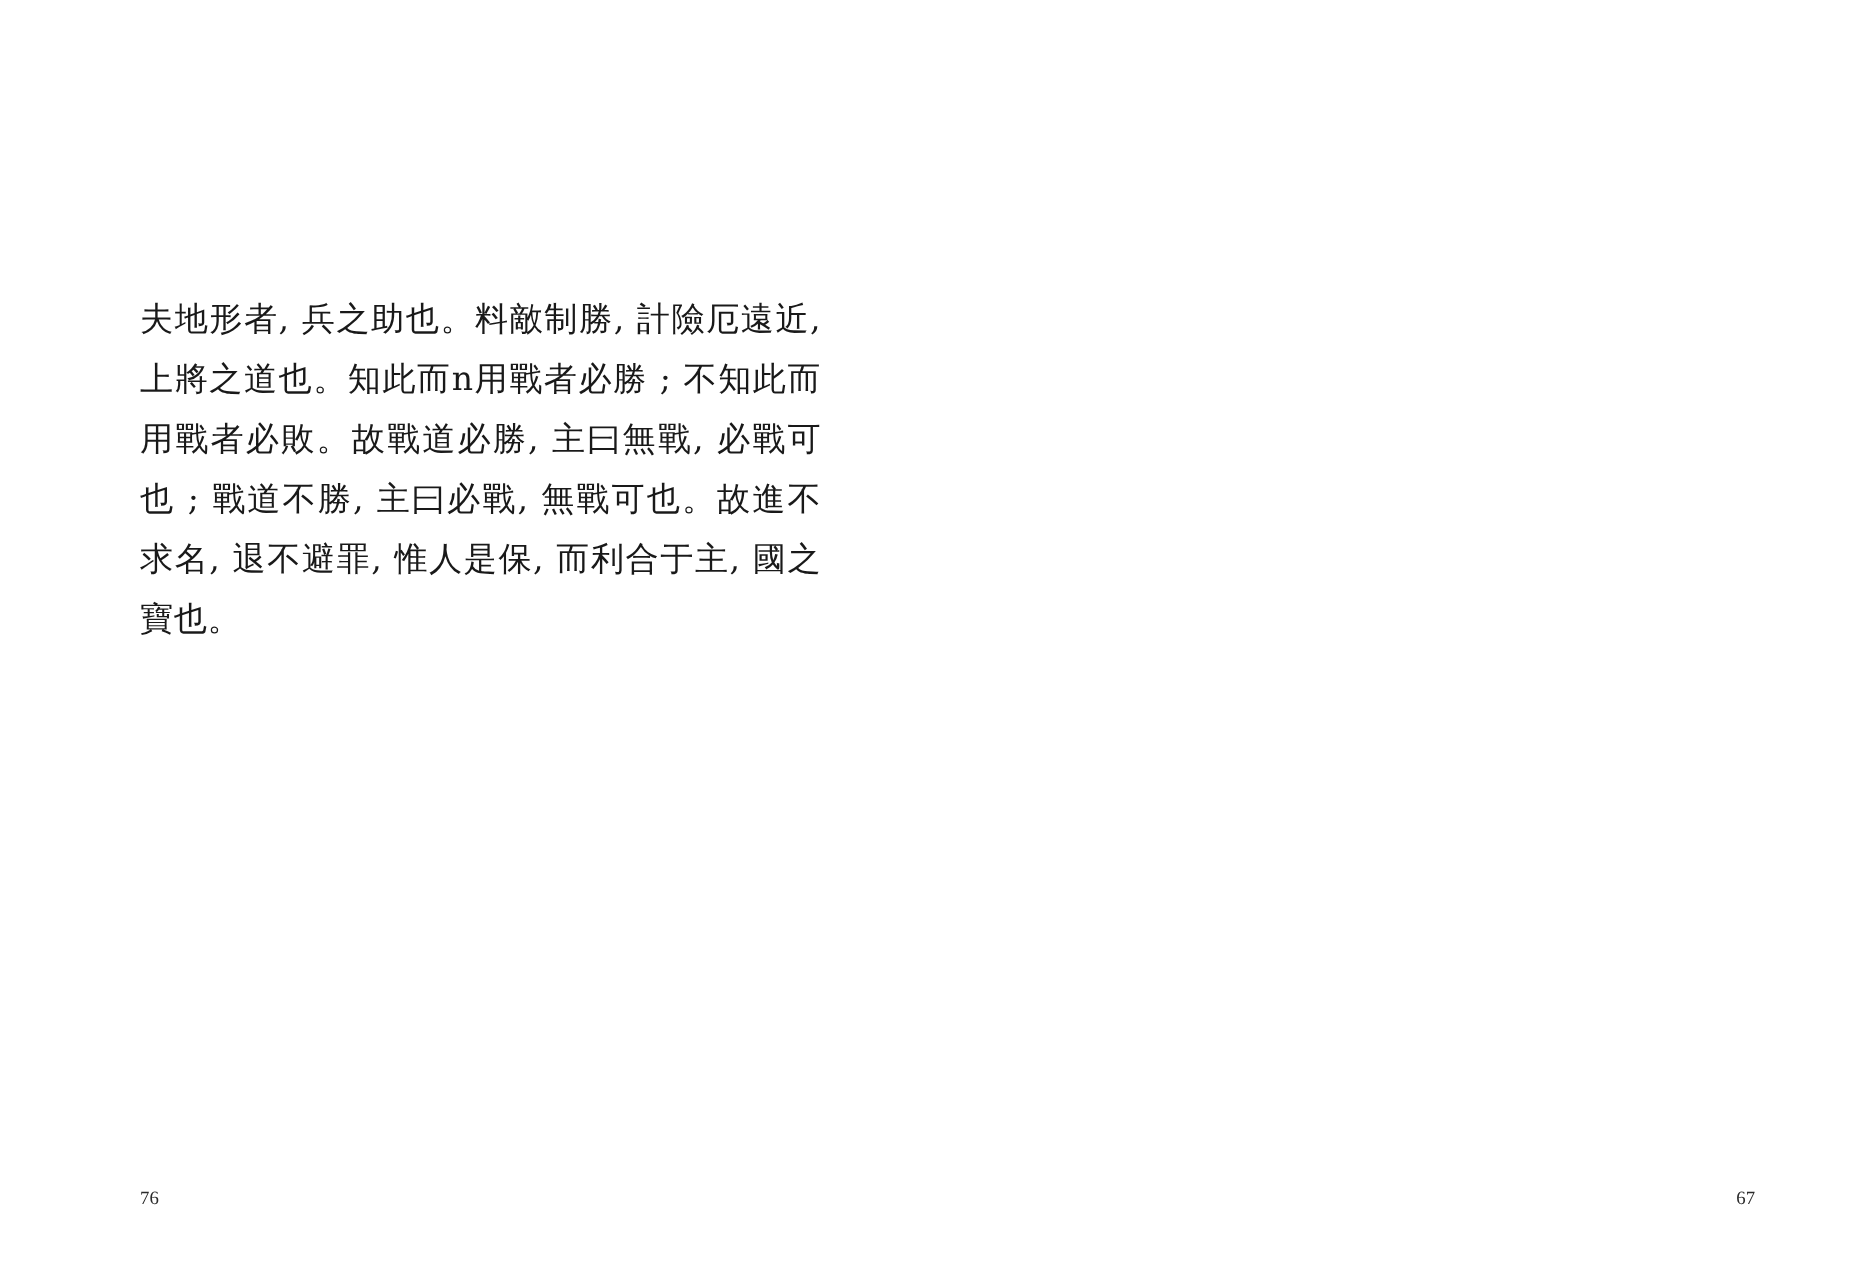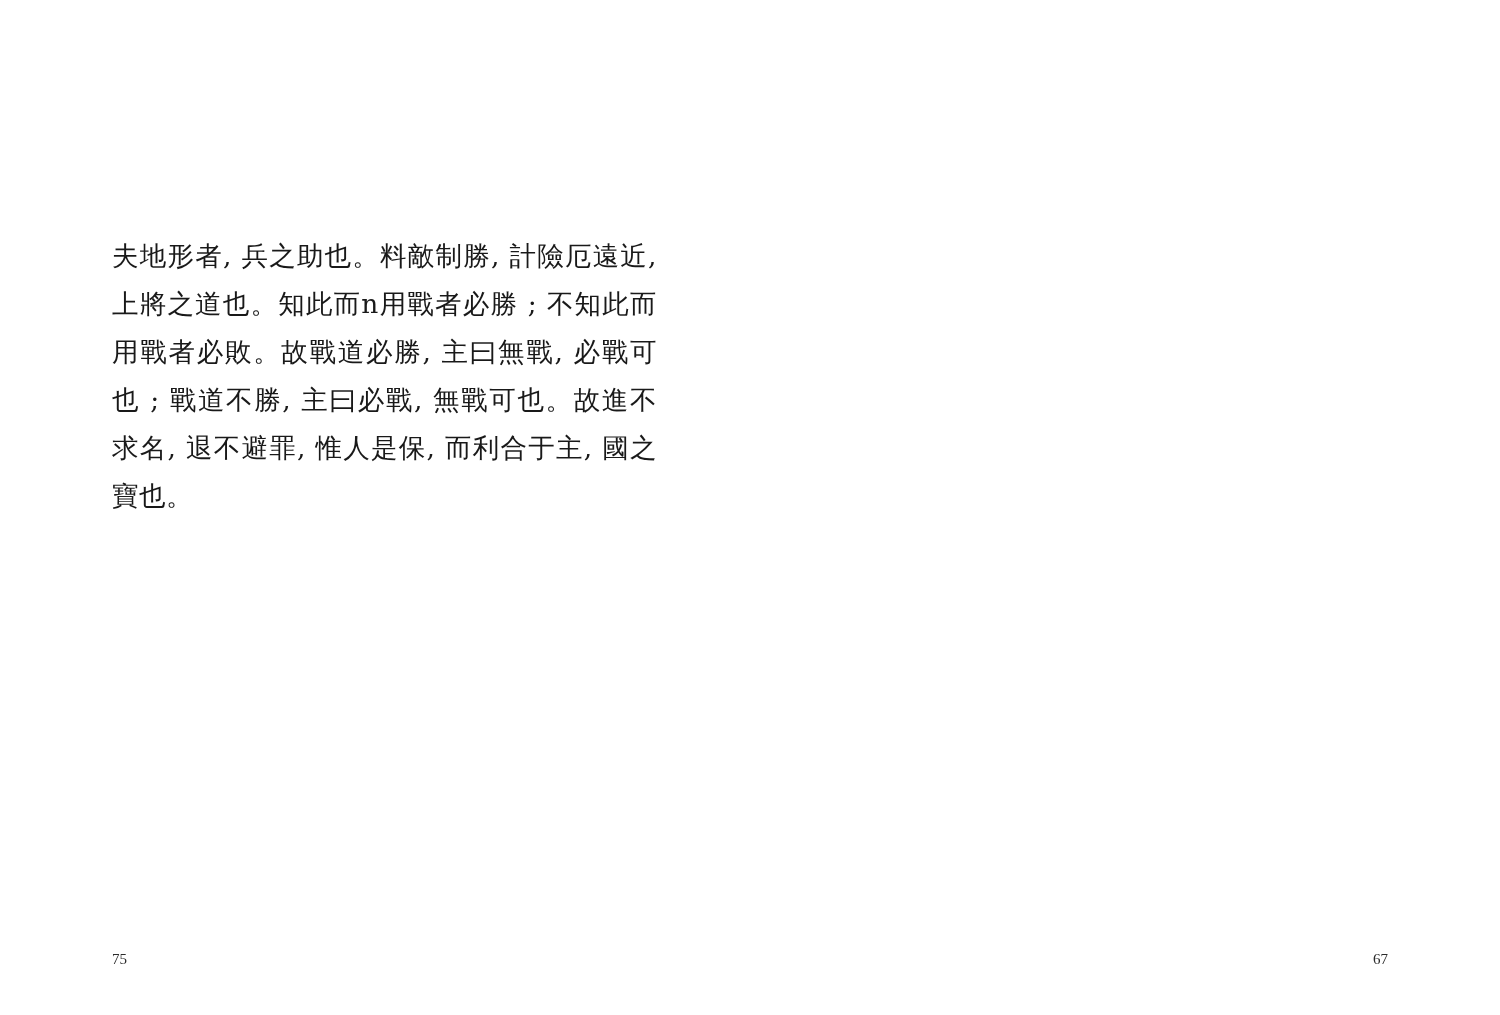--- a/index.html
+++ b/index.html
@@ -51,34 +51,34 @@
 
   
   .folio {
     position: absolute;
     bottom: 47px;
     font-family: "Liberation Serif", serif;
     font-size: 15px;
     color: #2b2b2b;
   }
   .folio-left  { left: 112px; }
-  .folio-right { right: 112px; }
+  .folio-right { right: 96px; }
 </style>
 </head>
 <body>
 
 <div class="spread">
 
   <div class="page page-left">
 
     <div class="cn-body">
       <p class="cn-para">夫地形者, 兵之助也。料敵制勝, 計險厄遠近, 上將之道也。知此而n用戰者必勝 ; 不知此而用戰者必敗。故戰道必勝, 主曰無戰, 必戰可也 ; 戰道不勝, 主曰必戰, 無戰可也。故進不求名, 退不避罪, 惟人是保, 而利合于主, 國之寶也。</p>
     </div>
 
-    <div class="folio folio-left">75</div>
+    <div class="folio folio-left">76</div>
   </div>
 
   <div class="page page-right">
 
     <div class="folio folio-right">67</div>
   </div>
 
 </div>
 
 </body></html>

